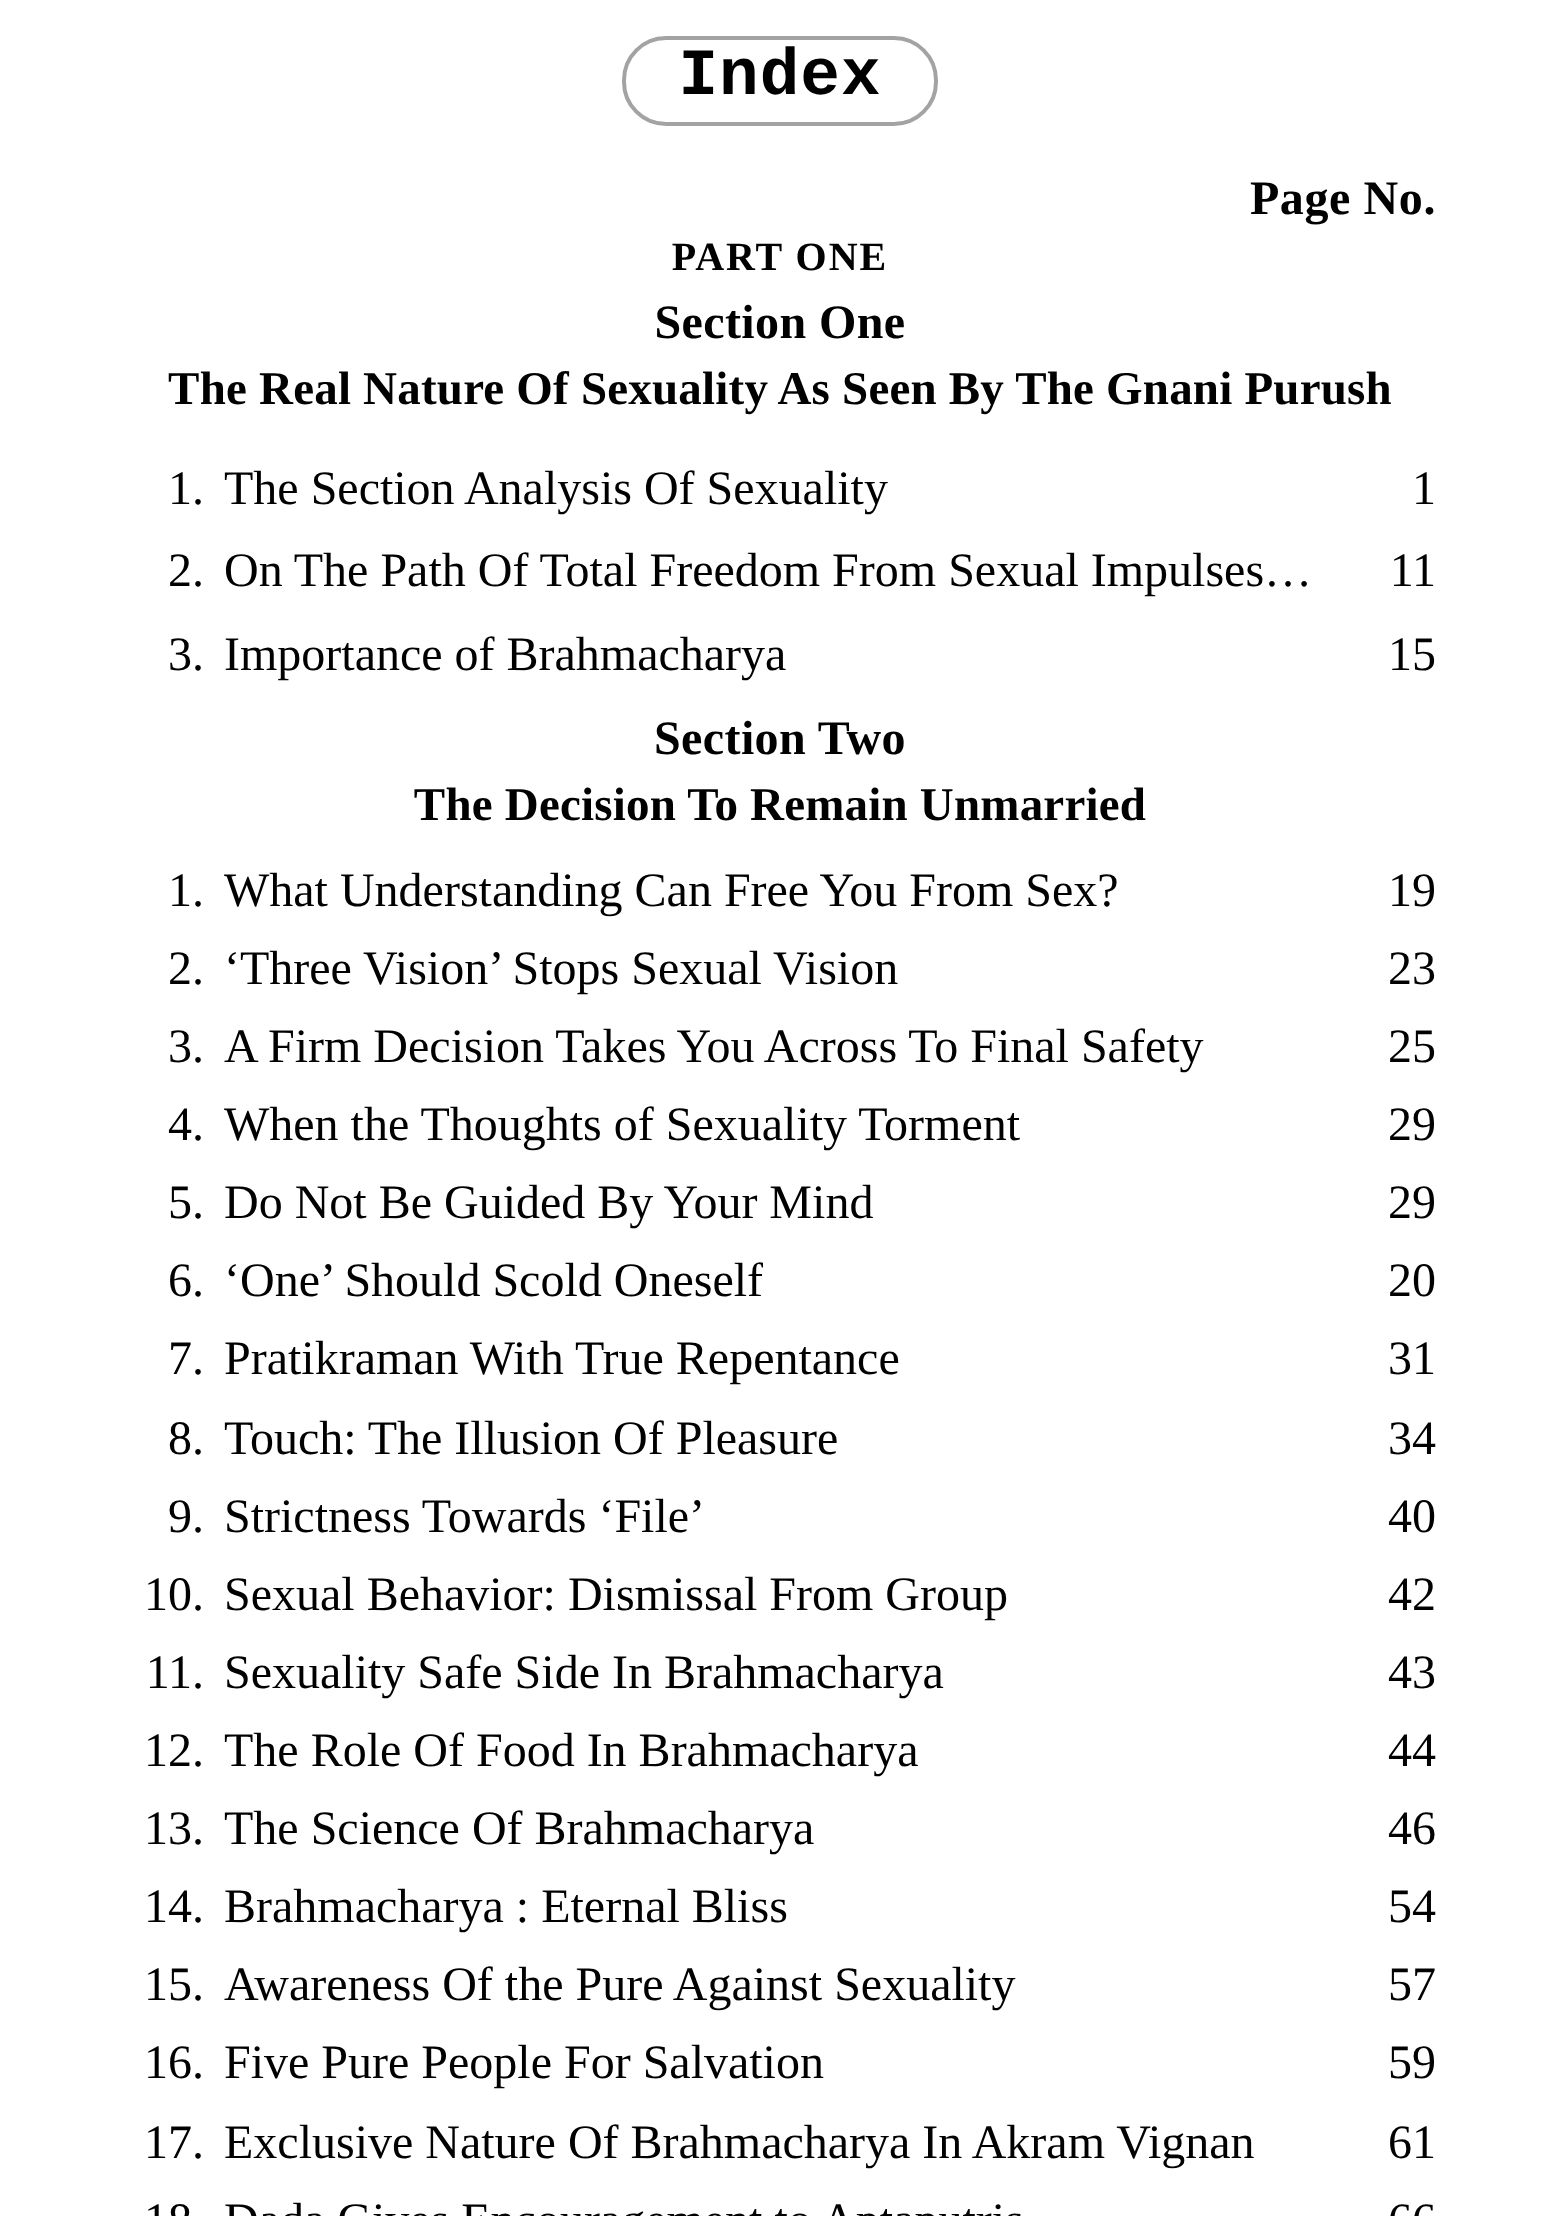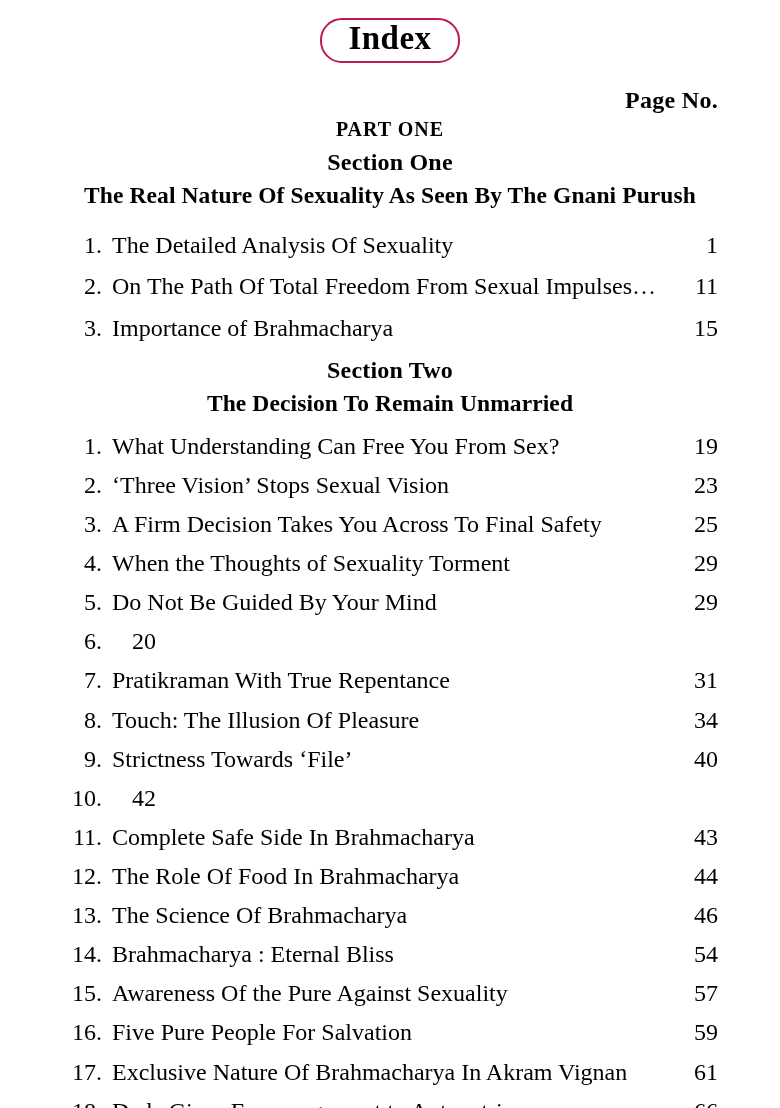--- a/index.html
+++ b/index.html
@@ -23,25 +23,25 @@
     padding: 0;
   }
 
   
   .index-title-wrap {
     display: flex;
     justify-content: center;
     margin-top: 18px;
   }
   .index-title {
-    font-family: Liberation Serif, serif;
+    font-family: Liberation Mono, monospace;
     font-weight: bold;
     font-size: 33px;
     letter-spacing: 0.5px;
-    border: 2px solid #be185d;
+    border: 2px solid #a3a3a3;
     border-radius: 22px;
     padding: 2px 26px 6px 26px;
     line-height: 1.0;
   }
 
   
   .page-no {
     text-align: right;
     font-weight: bold;
     font-size: 24px;
@@ -121,21 +121,21 @@
   <div class="page-no">Page No.</div>
 
   <div class="part-heading">PART  ONE</div>
 
   <div class="section-heading">Section One</div>
   <div class="section-subtitle">The Real Nature Of Sexuality As Seen By The Gnani Purush</div>
 
   <div class="entries group-one">
     <div class="entry">
       <span class="num">1.</span>
-      <span class="title">The Detailed Analysis Of Sexuality</span>
+      <span class="title">The Section Analysis Of Sexuality</span>
       <span class="pg">1</span>
     </div>
     <div class="entry">
       <span class="num">2.</span>
       <span class="title">On The Path Of Total Freedom From Sexual Impulses…</span>
       <span class="pg">11</span>
     </div>
     <div class="entry">
       <span class="num">3.</span>
       <span class="title">Importance of Brahmacharya</span>
@@ -167,44 +167,46 @@
       <span class="title">When the Thoughts of Sexuality Torment</span>
       <span class="pg">29</span>
     </div>
     <div class="entry">
       <span class="num">5.</span>
       <span class="title">Do Not Be Guided By Your Mind</span>
       <span class="pg">29</span>
     </div>
     <div class="entry">
       <span class="num">6.</span>
+      <span class="title">‘One’ Should Scold Oneself</span>
       <span class="pg">20</span>
     </div>
     <div class="entry">
       <span class="num">7.</span>
       <span class="title">Pratikraman With True Repentance</span>
       <span class="pg">31</span>
     </div>
     <div class="entry">
       <span class="num">8.</span>
       <span class="title">Touch: The Illusion Of Pleasure</span>
       <span class="pg">34</span>
     </div>
     <div class="entry">
       <span class="num">9.</span>
       <span class="title">Strictness Towards ‘File’</span>
       <span class="pg">40</span>
     </div>
     <div class="entry">
       <span class="num">10.</span>
+      <span class="title">Sexual Behavior: Dismissal From Group</span>
       <span class="pg">42</span>
     </div>
     <div class="entry">
       <span class="num">11.</span>
-      <span class="title">Complete Safe Side In Brahmacharya</span>
+      <span class="title">Sexuality Safe Side In Brahmacharya</span>
       <span class="pg">43</span>
     </div>
     <div class="entry">
       <span class="num">12.</span>
       <span class="title">The Role Of Food In Brahmacharya</span>
       <span class="pg">44</span>
     </div>
     <div class="entry">
       <span class="num">13.</span>
       <span class="title">The Science Of Brahmacharya</span>

